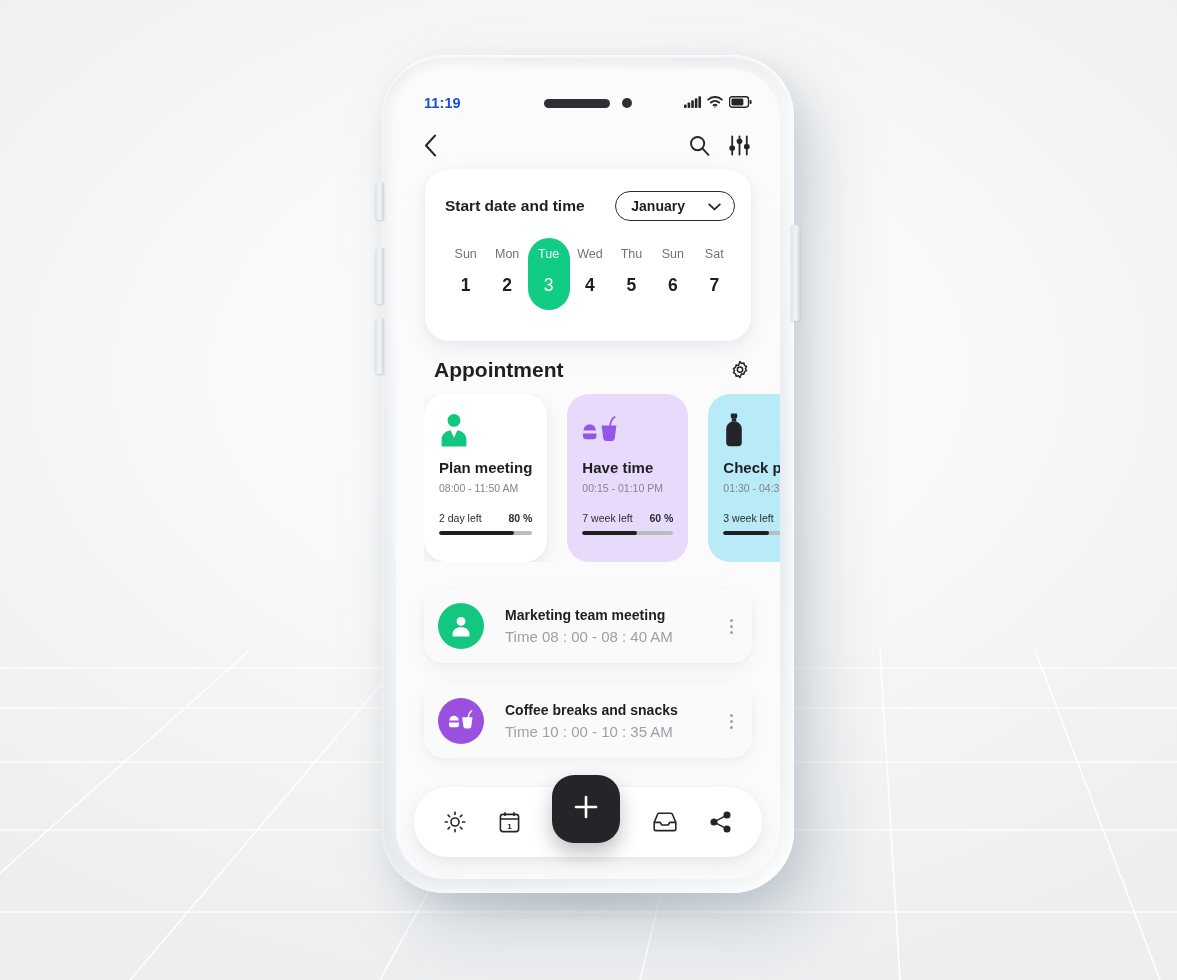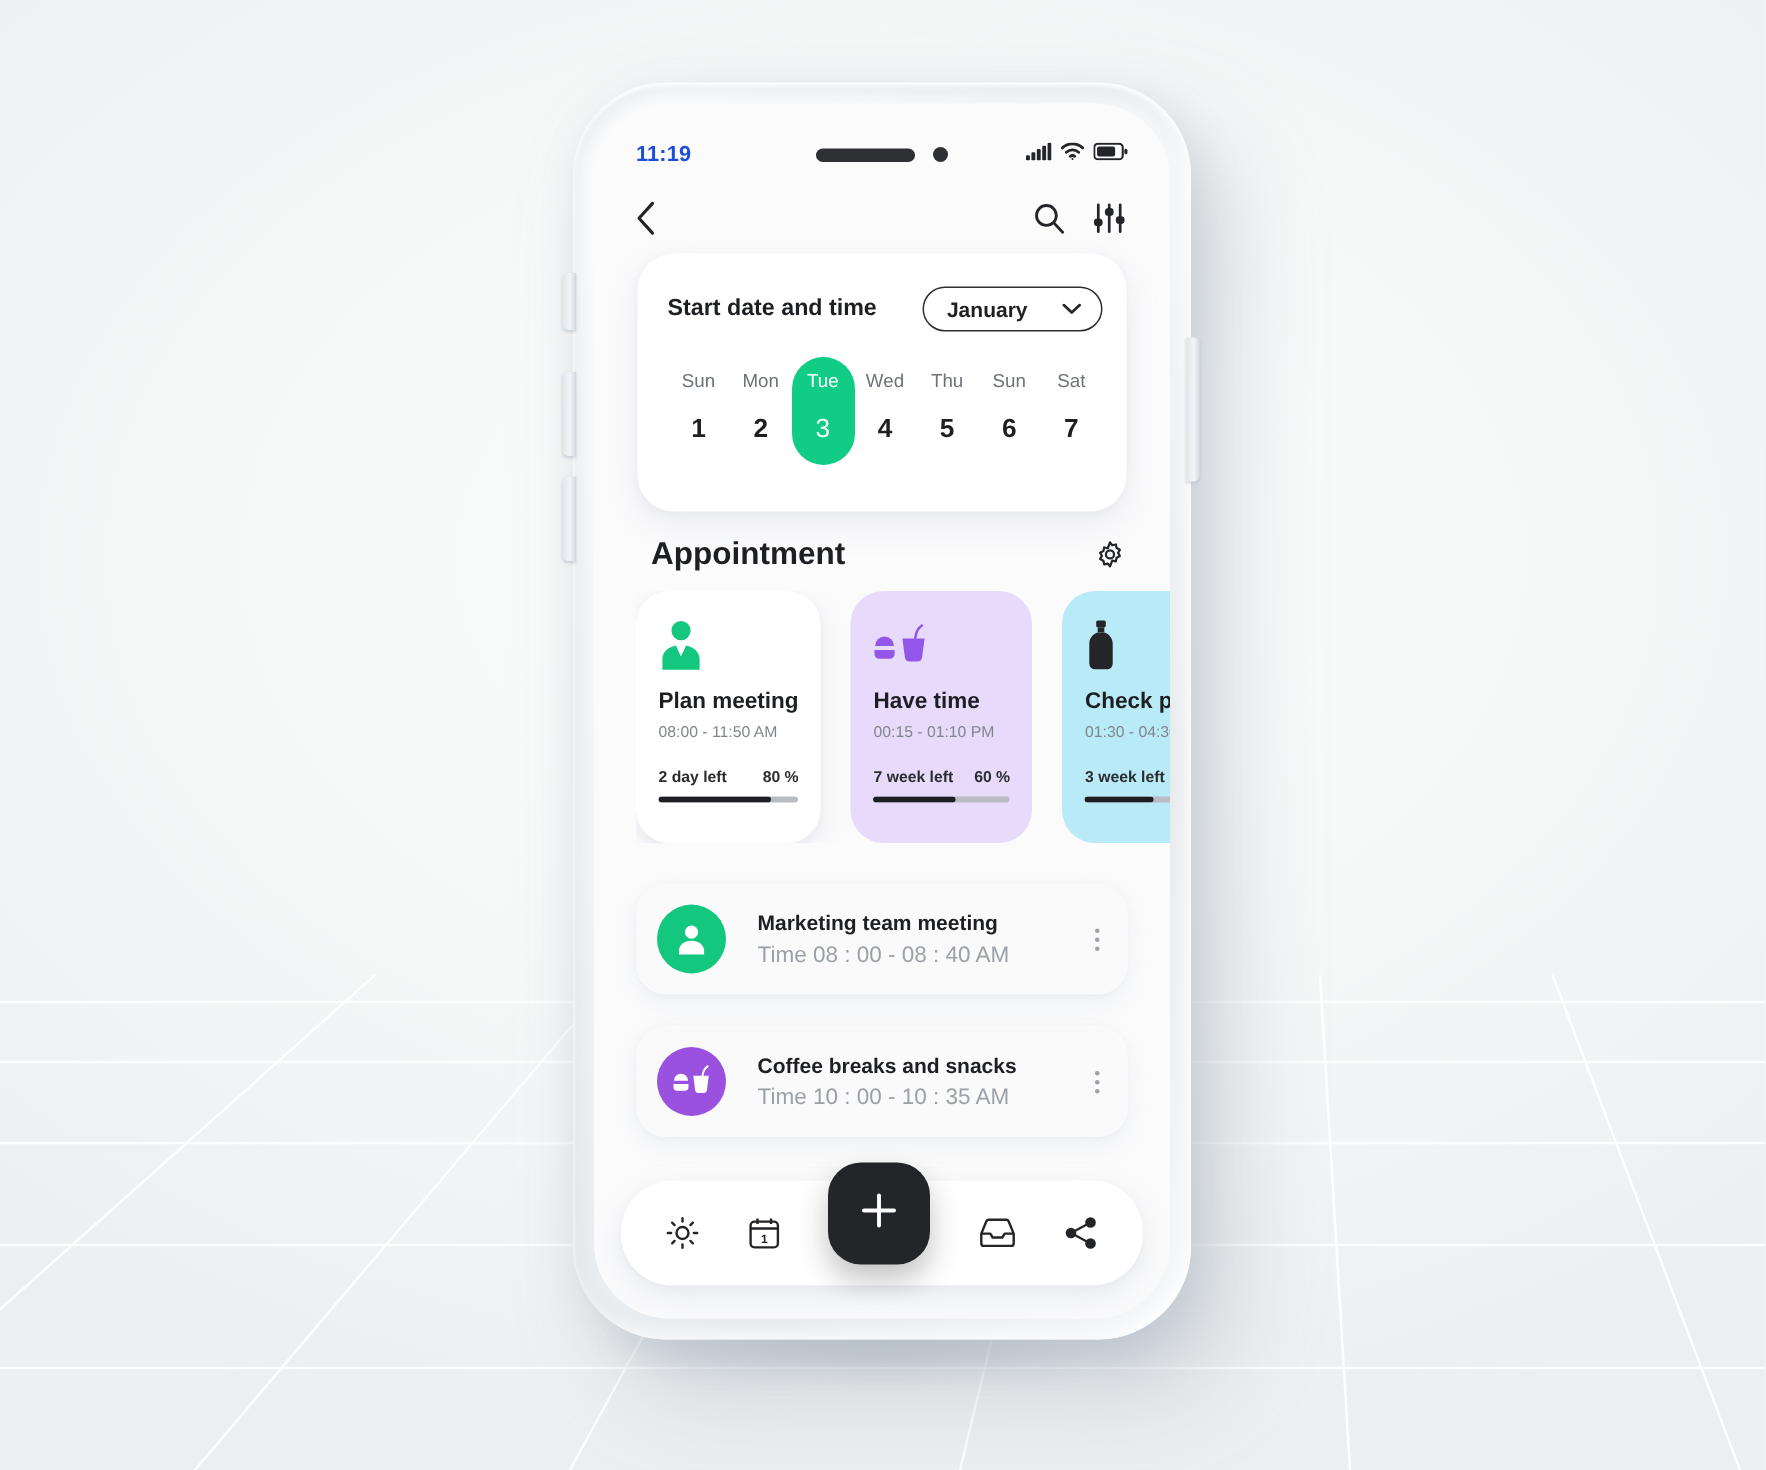--- a/index.html
+++ b/index.html
@@ -254,21 +254,21 @@
     margin-top: 6px;
     white-space: nowrap;
   }
   .appt-meta {
     display: flex;
     justify-content: space-between;
     align-items: baseline;
     margin-top: 18px;
     white-space: nowrap;
   }
-  .appt-left  { font-size: 10.5px; font-weight: bold; color: #2b2d31; }
+  .appt-left  { font-size: 10.5px; font-weight: normal; color: #2b2d31; }
   .appt-pct   { font-size: 10.5px; font-weight: bold; color: #2b2d31; }
   .progress-track {
     margin-top: 7px;
     height: 3.5px;
     border-radius: 2px;
     background: #b9bcc2;
     overflow: hidden;
   }
   .progress-fill {
     height: 100%;

